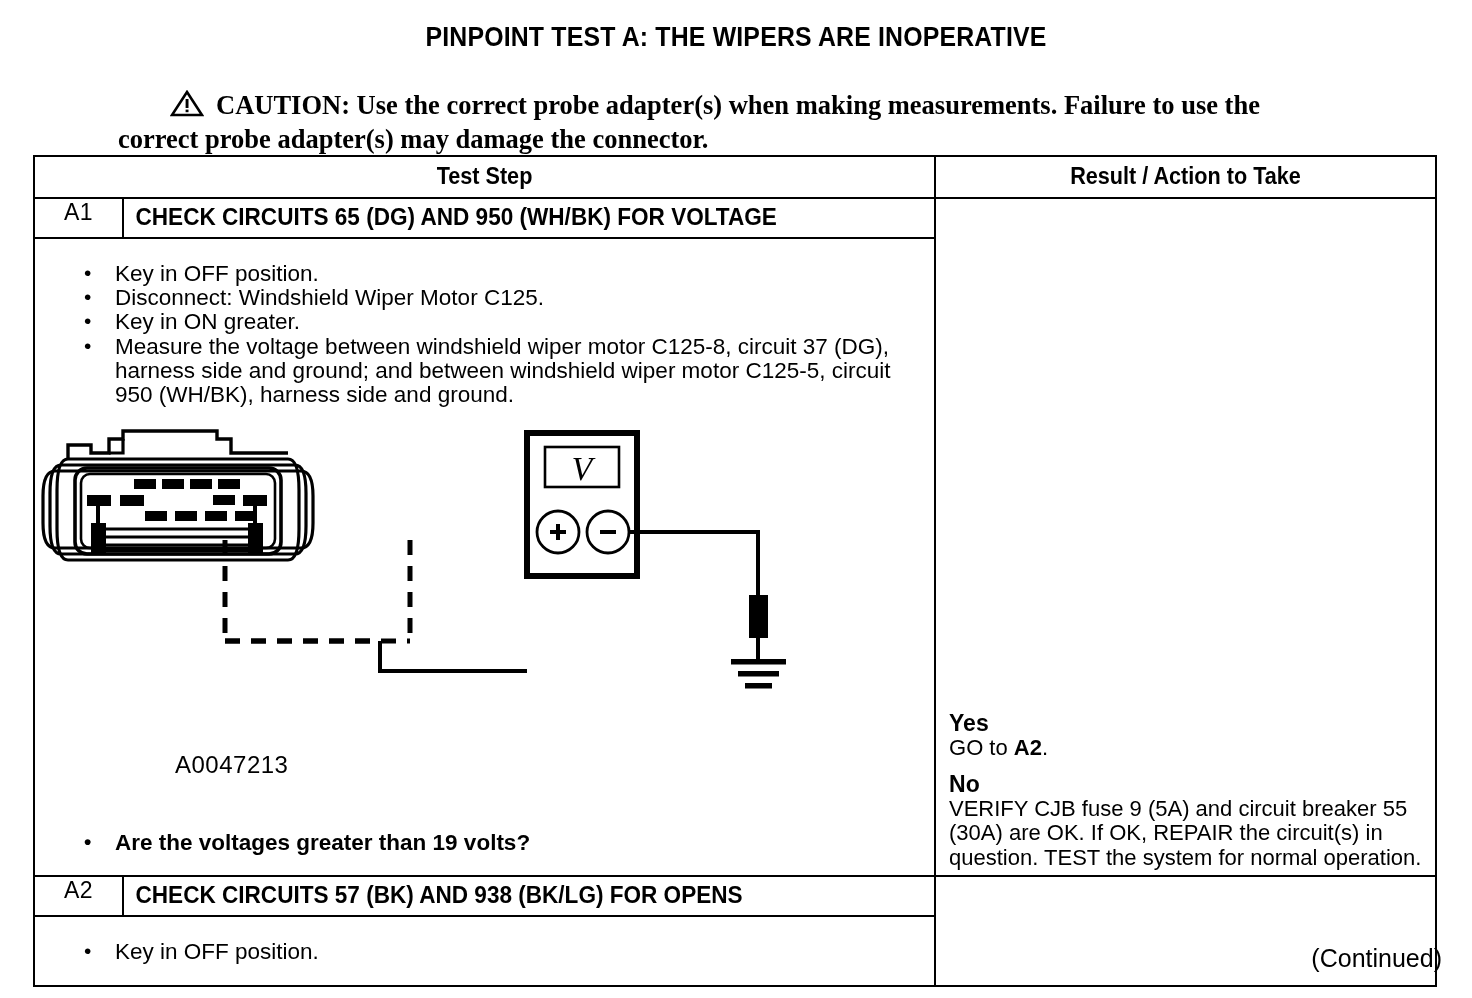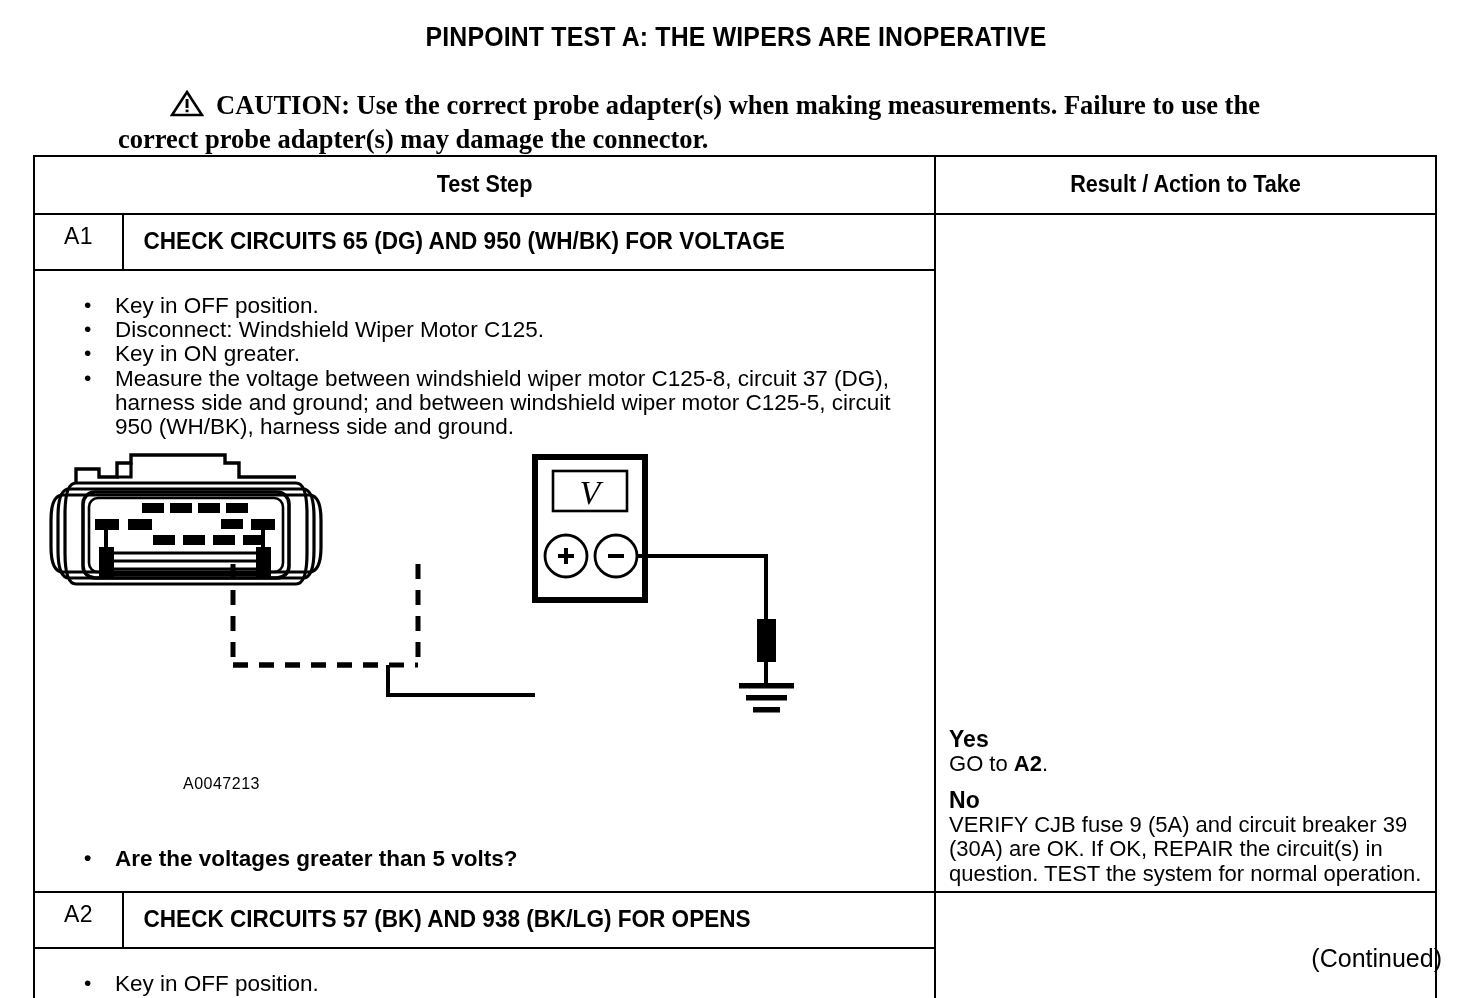--- a/index.html
+++ b/index.html
@@ -54,21 +54,21 @@
   .test-table {
     position: absolute;
     left: 33px;
     top: 155px;
     width: 1404px;
     border-collapse: collapse;
     table-layout: fixed;
   }
   .test-table td, .test-table th {
     border: 2.5px solid #000;
-    padding: 8px;
+    padding: 0;
     vertical-align: top;
     font-weight: normal;
   }
   .col-id    { width: 89px; }
   .col-step  { width: 812px; }
   .col-result{ width: 501px; }
 
   .hdr {
     text-align: center;
     font-family: "Liberation Sans", sans-serif;
@@ -92,21 +92,21 @@
     font-weight: bold;
     font-size: 23.5px;
     padding: 5px 0 6px 12px;
     transform: scaleX(0.96);
     transform-origin: left center;
     white-space: nowrap;
   }
 
   
   ul.bullets {
-    margin: 8px;
+    margin: 16px;
     padding: 0;
     list-style: none;
   }
   ul.bullets li {
     position: relative;
     font-family: "Liberation Sans", sans-serif;
     font-size: 22.5px;
     line-height: 24.2px;
     padding-left: 64px;
     margin: 0;
@@ -150,21 +150,21 @@
     position: relative;
     height: 392px;
     margin-top: 6px;
   }
   .diagram-svg { position: absolute; left: 0; top: 0; }
   .fig-id {
     position: absolute;
     left: 140px;
     top: 328px;
     font-family: "Liberation Sans", sans-serif;
-    font-size: 16px;
+    font-size: 24px;
     letter-spacing: 0.5px;
   }
 
   
   .continued {
     position: absolute;
     top: 944px;
     right: 30px;
     font-family: "Liberation Sans", sans-serif;
     font-size: 25px;
@@ -206,21 +206,21 @@
     <td class="step-id">A1</td>
     <td>
       <div class="step-heading">CHECK CIRCUITS 65 (DG) AND 950 (WH/BK) FOR VOLTAGE</div>
     </td>
     <td rowspan="2" class="result-cell">
       <div class="result-inner">
         <div class="rlabel">Yes</div>
         <div class="rtext"><span>GO to </span><b>A2</b><span>.</span></div>
         <div class="gap"></div>
         <div class="rlabel">No</div>
-        <div class="rtext">VERIFY CJB fuse 9 (5A) and circuit breaker 39 (30A) are OK. If OK, REPAIR the circuit(s) in question. TEST the system for normal operation.</div>
+        <div class="rtext">VERIFY CJB fuse 9 (5A) and circuit breaker 55 (30A) are OK. If OK, REPAIR the circuit(s) in question. TEST the system for normal operation.</div>
       </div>
     </td>
   </tr>
 
   <tr>
     <td colspan="2">
       <div class="cell-body">
         <ul class="bullets">
           <li>Key in OFF position.</li>
           <li>Disconnect: Windshield Wiper Motor C125.</li>
@@ -312,21 +312,21 @@
               <rect x="696" y="236" width="55" height="5.5" fill="#000"></rect>
               <rect x="703" y="248" width="41" height="5.5" fill="#000"></rect>
               <rect x="710" y="260" width="27" height="5.5" fill="#000"></rect>
             </g>
           </svg>
 
           <div class="fig-id">A0047213</div>
         </div>
 
         <ul class="bullets bold-q">
-          <li>Are the voltages greater than 5 volts?</li>
+          <li>Are the voltages greater than 19 volts?</li>
         </ul>
       </div>
     </td>
   </tr>
 
   <tr>
     <td class="step-id">A2</td>
     <td>
       <div class="step-heading">CHECK CIRCUITS 57 (BK) AND 938 (BK/LG) FOR OPENS</div>
     </td>

